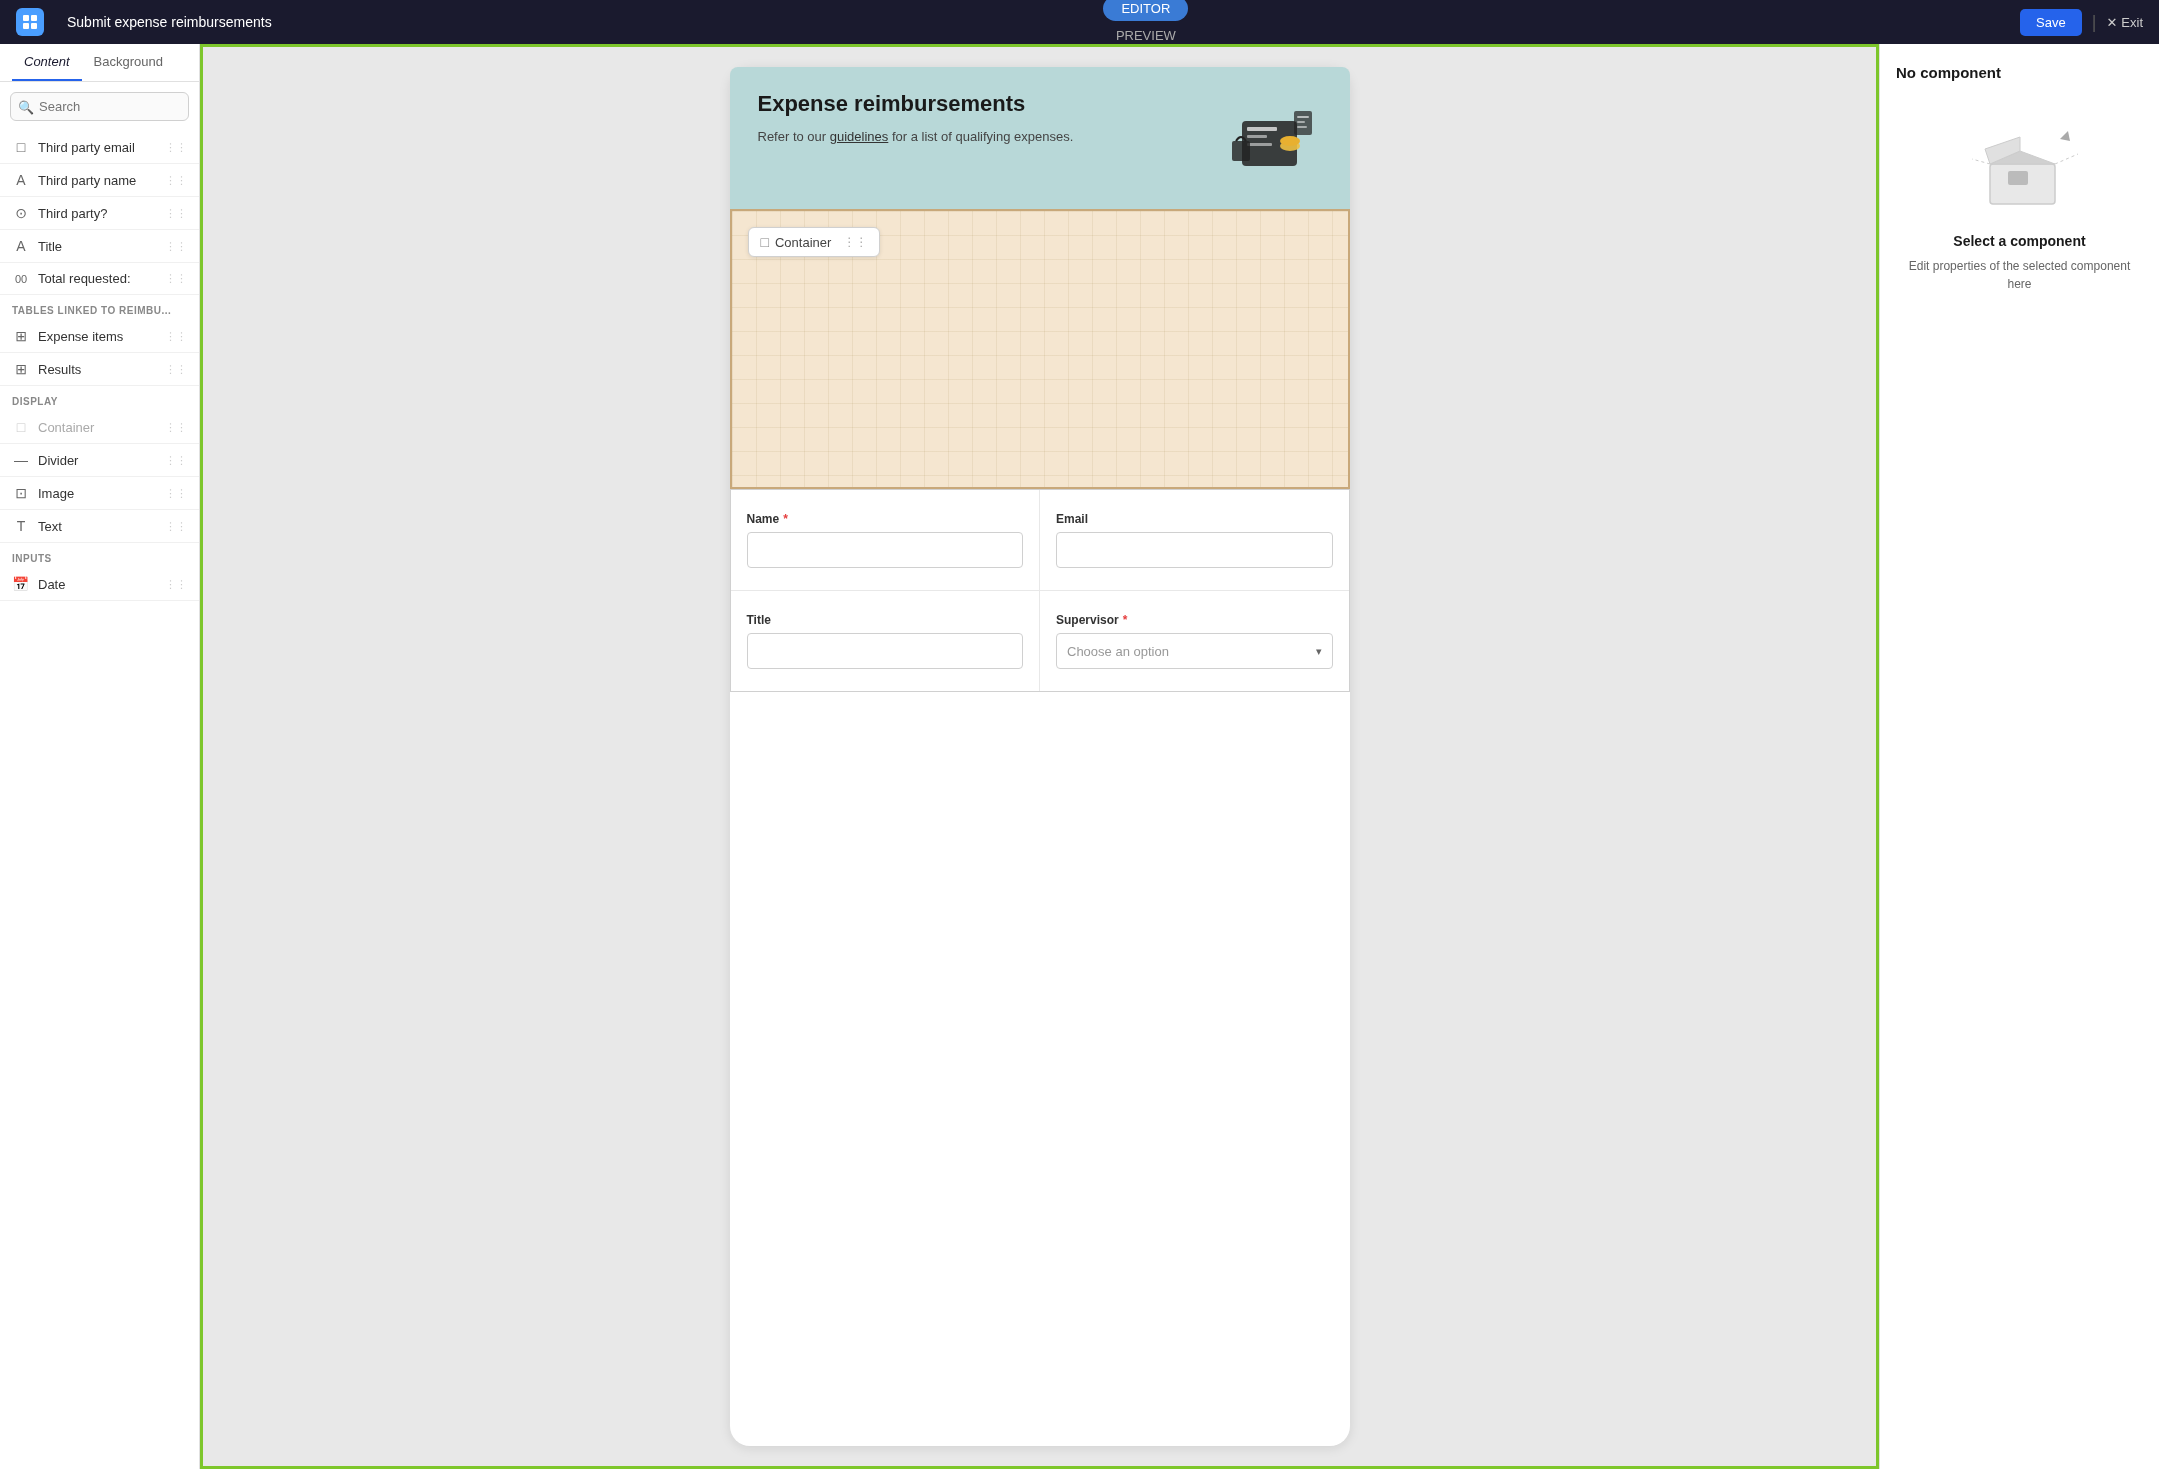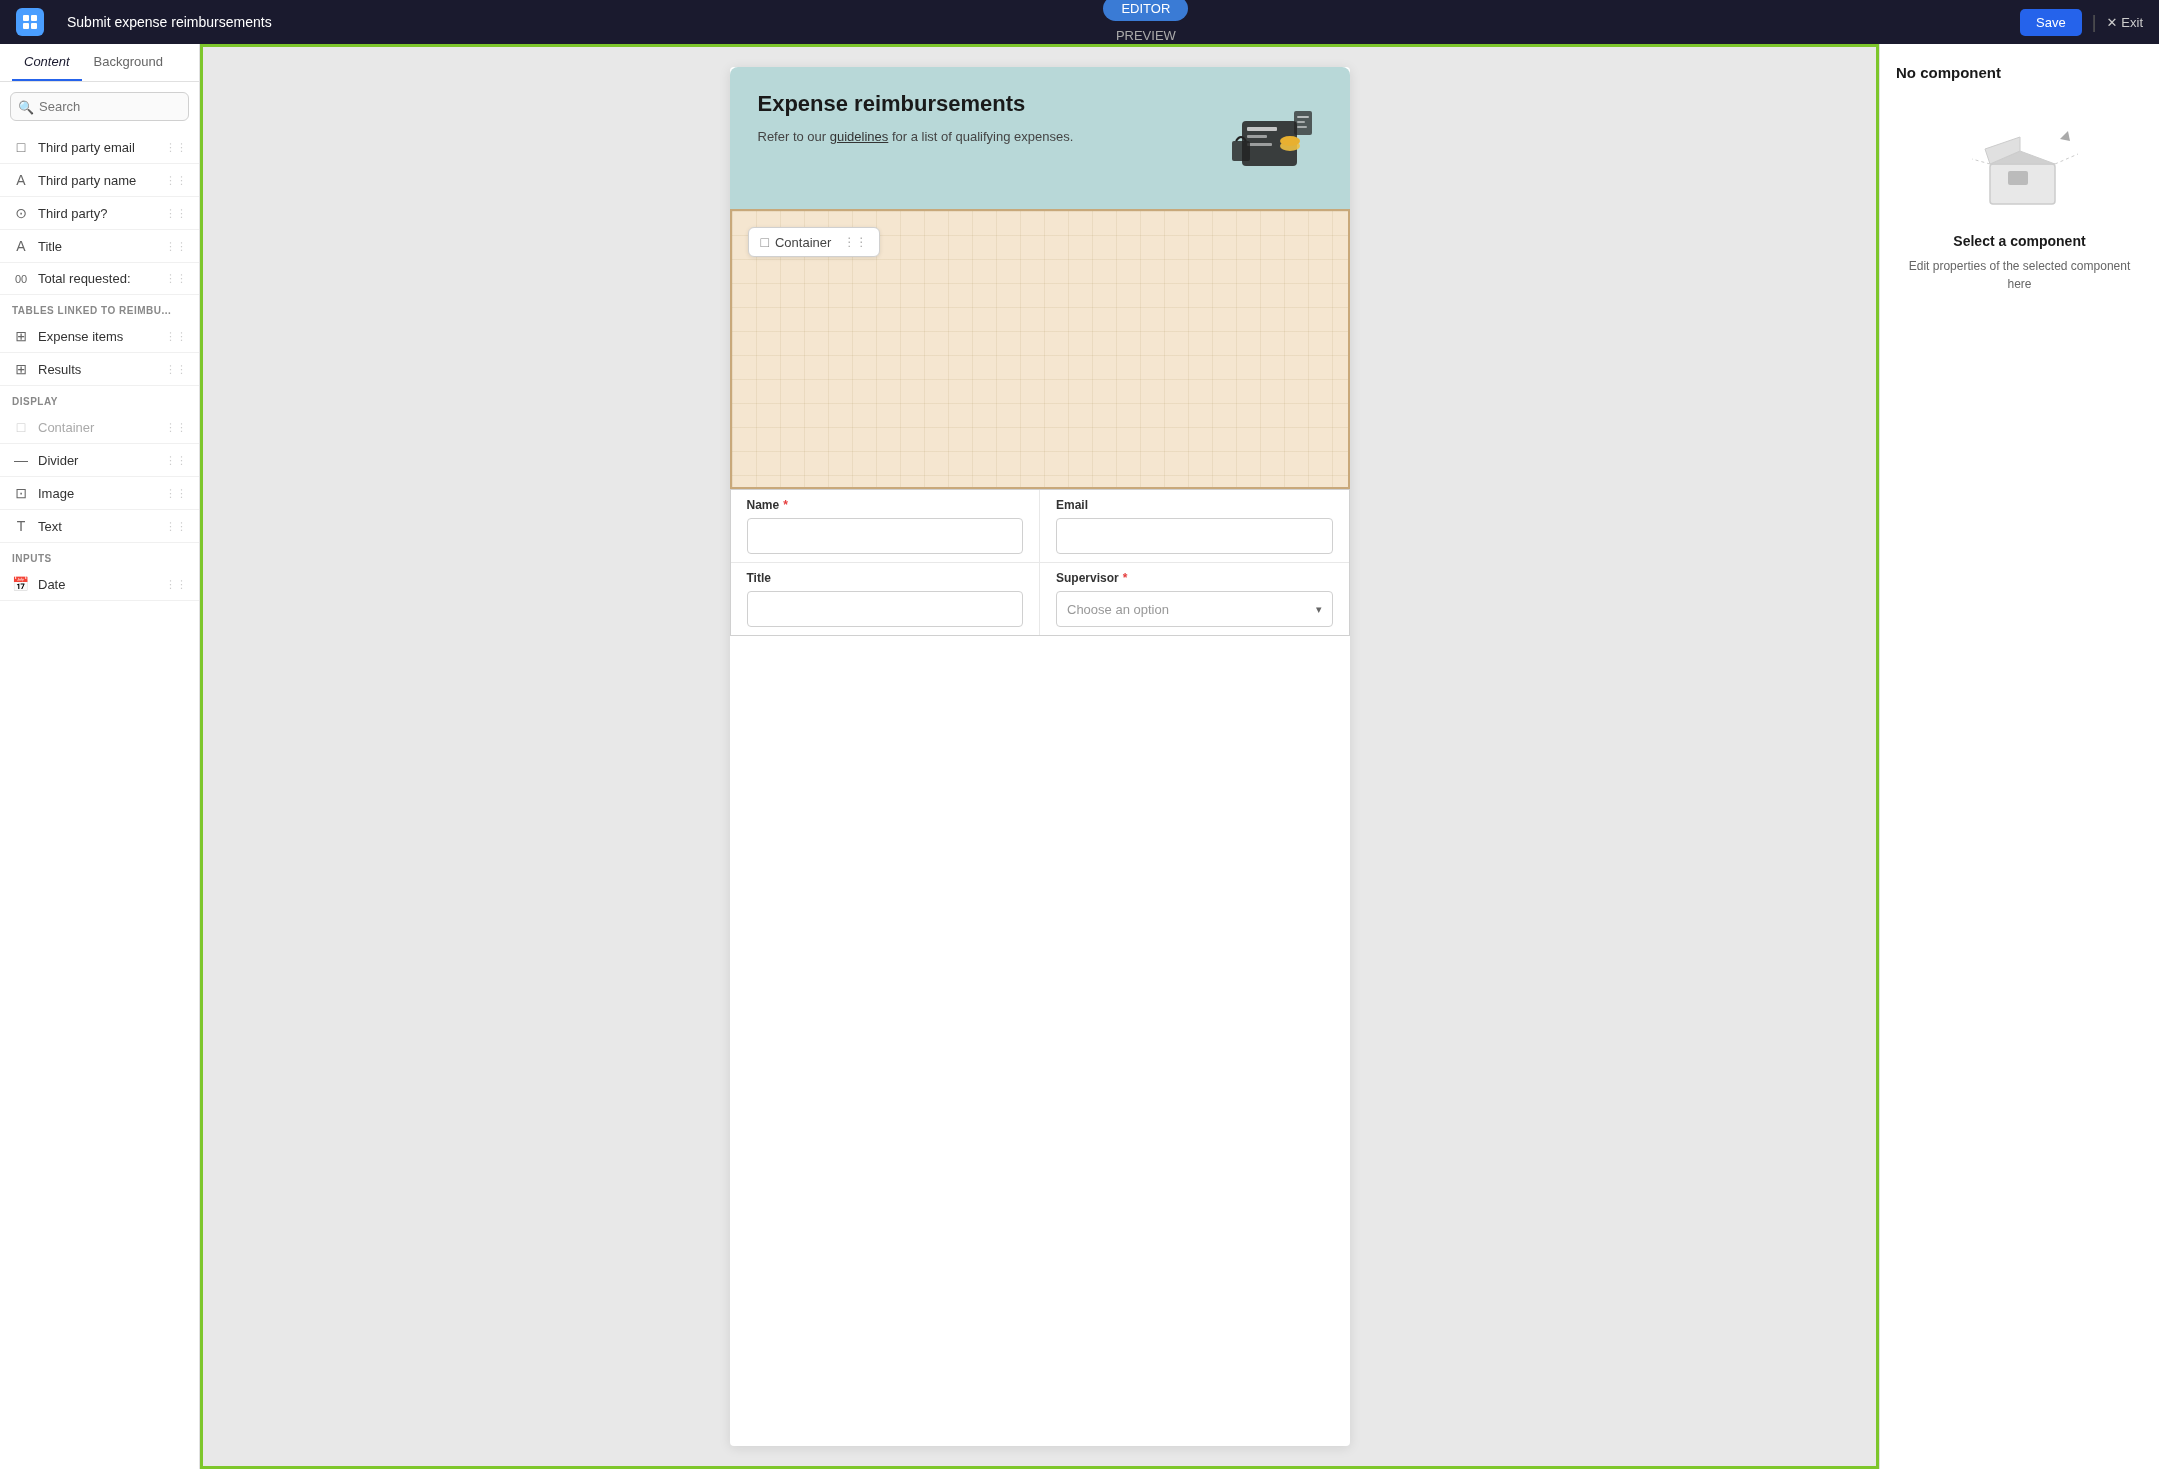--- a/index.html
+++ b/index.html
@@ -81,21 +81,21 @@
     .list-item.disabled { color: #aaa; }
     .list-item.disabled .list-item-icon { color: #ccc; }
 
     
     .center-canvas {
       flex: 1; background: #e8e8e8; overflow-y: auto;
       border: 3px solid #7dc62b; display: flex; justify-content: center;
       padding: 20px 0;
     }
     .form-container {
-      width: 620px; background: #fff; border-radius: 4px;
+      width: 620px; background: #fff; border-radius: 20px;
       box-shadow: 0 2px 12px rgba(0,0,0,0.1); overflow: visible;
     }
     .form-header {
       background: #b8d8d8; border-radius: 8px 8px 0 0; padding: 24px 28px;
       display: flex; gap: 16px; align-items: flex-start;
     }
     .form-header-text { flex: 1; }
     .form-header-title { font-size: 22px; font-weight: 800; color: #1a1a1a; margin-bottom: 12px; }
     .form-header-desc { font-size: 13px; color: #444; line-height: 1.5; margin-bottom: 10px; }
     .form-header-link { font-size: 13px; color: #444; }
@@ -124,21 +124,21 @@
     }
     .container-drag { color: #aaa; margin-left: 6px; font-size: 12px; cursor: grab; }
 
     
     .fields-section {
       border: 1px solid #d0d0d0;
     }
     .fields-row { display: flex; border-bottom: 1px solid #e8e8e8; }
     .fields-row:last-child { border-bottom: none; }
     .field-cell {
-      flex: 1; padding: 8px 16px; border-right: 1px solid #e8e8e8;
+      flex: 1; padding: 22px 16px; border-right: 1px solid #e8e8e8;
     }
     .field-cell:last-child { border-right: none; }
     .field-label {
       font-size: 12px; font-weight: 600; color: #333; margin-bottom: 6px;
       display: flex; align-items: center; gap: 2px;
     }
     .field-required { color: #e53e3e; margin-left: 2px; }
     .field-input {
       width: 100%; border: 1px solid #d0d0d0; border-radius: 4px;
       padding: 8px 10px; font-size: 13px; color: #555;

